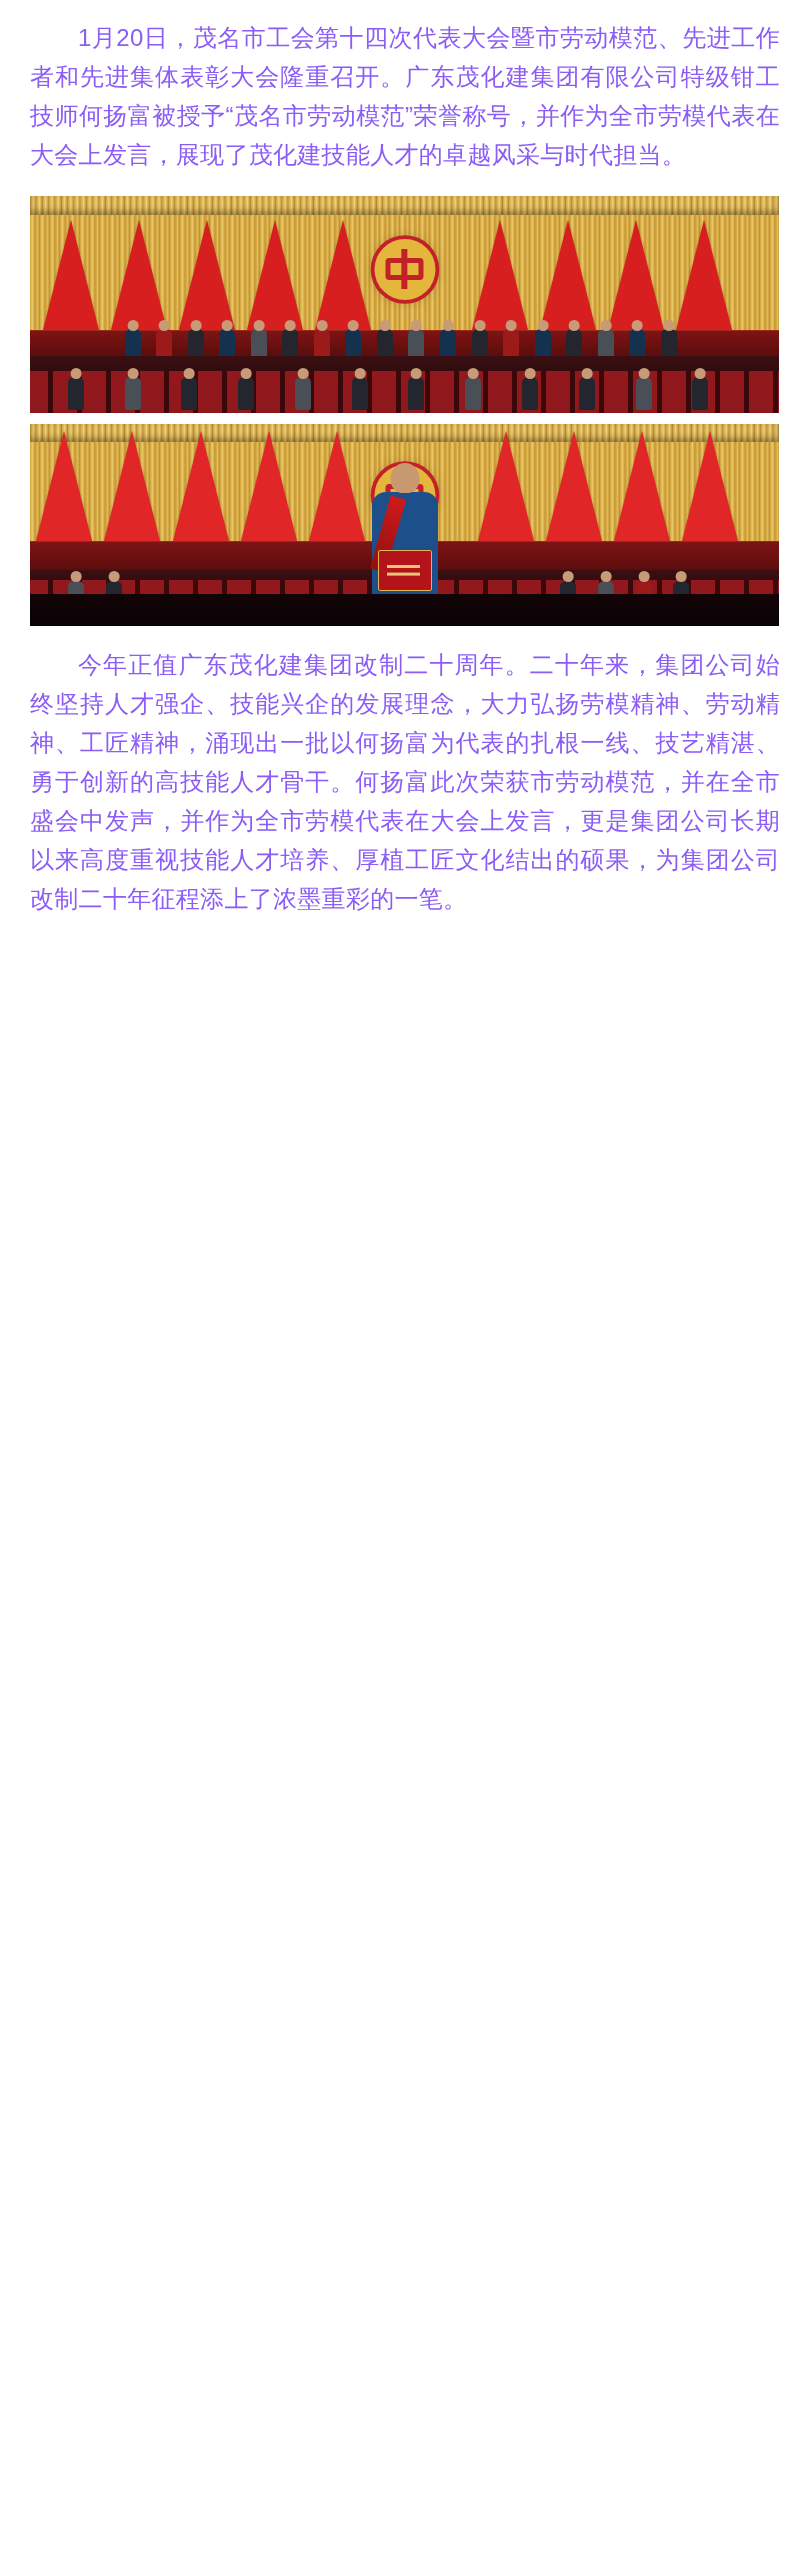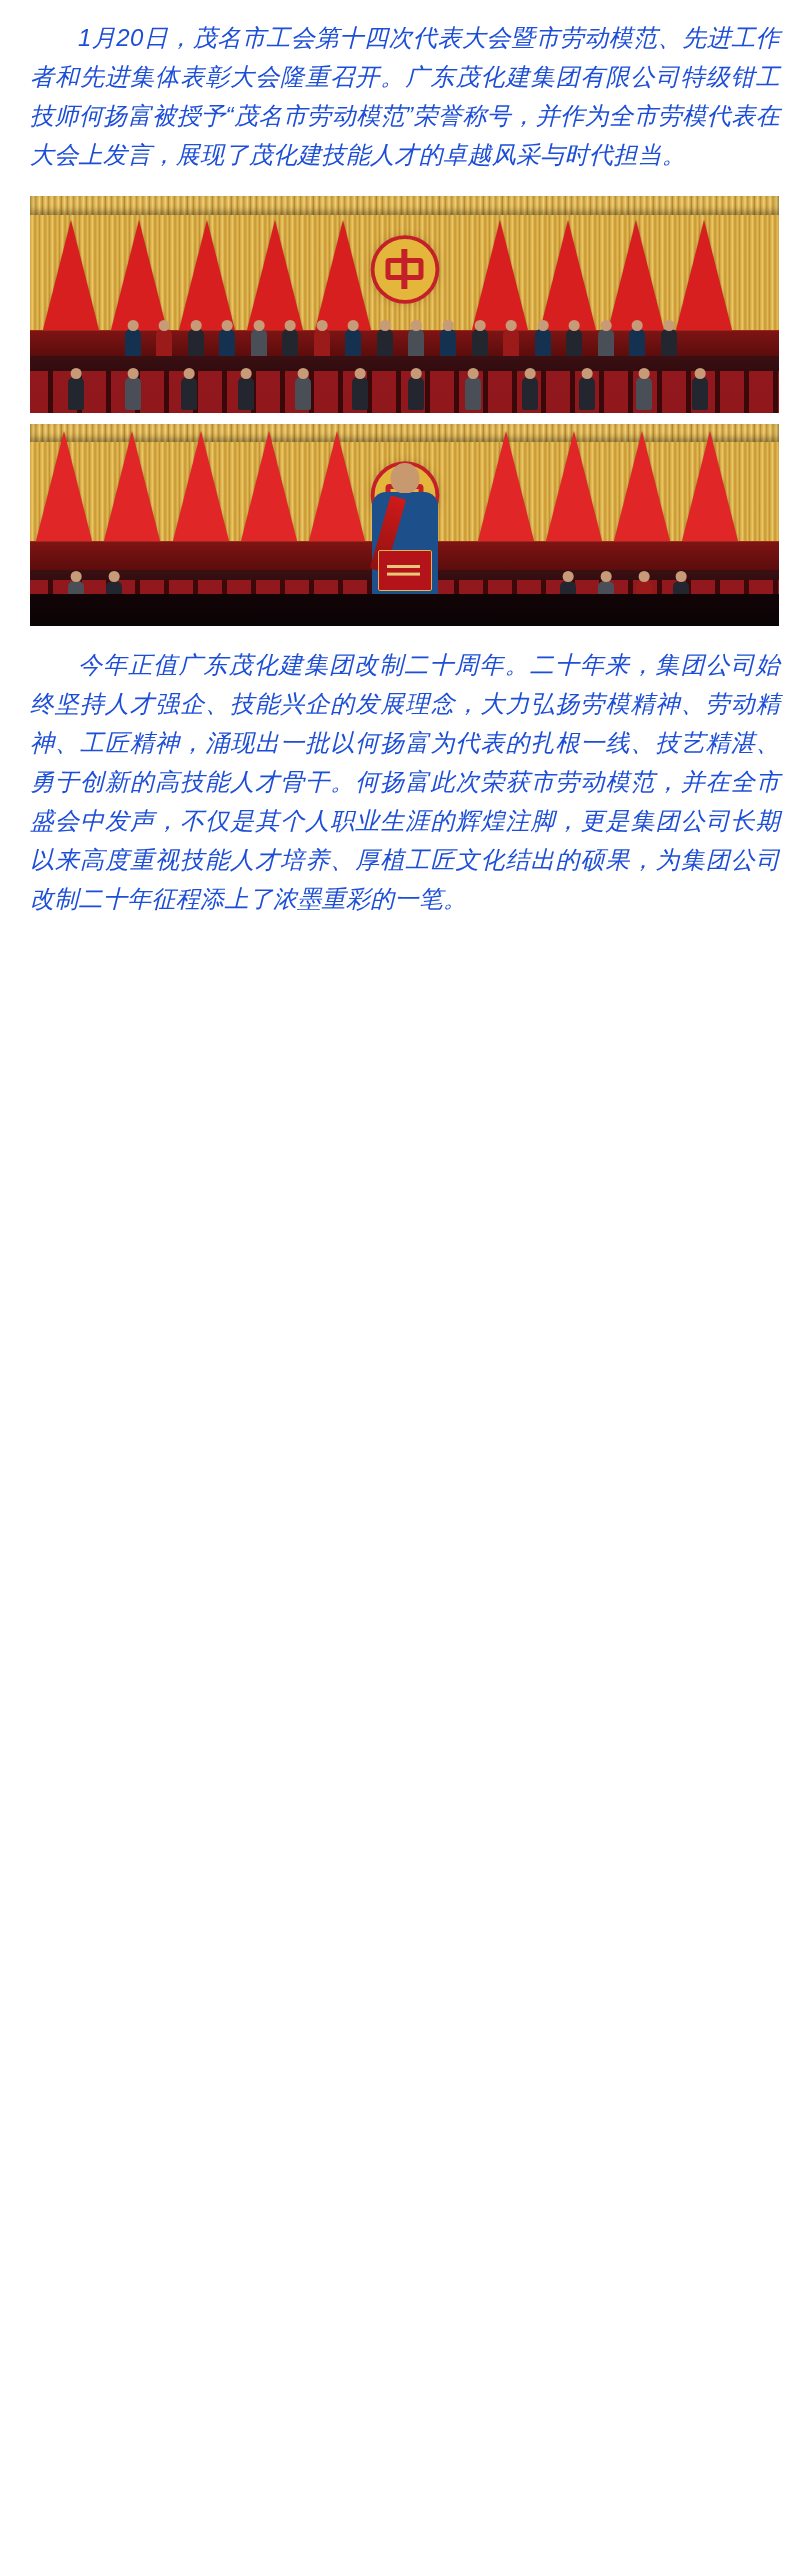--- a/index.html
+++ b/index.html
@@ -13,28 +13,27 @@
   }
   .article {
     width: 810px;
     box-sizing: border-box;
     padding: 19px 30px 25px 30px;
     background: #ffffff;
   }
   .para {
     font-size: 24px;
     line-height: 1.62;
-    color: #1d4ed8;
+    color: #8b5cf6;
     text-align: justify;
     text-justify: inter-ideograph;
     margin: 0 0 21.4px 0;
     text-indent: 2em;
     letter-spacing: 0.3px;
     word-break: break-all;
-    font-style: italic;
   }
   .figure {
     margin: 0 0 11.4px 0;
     width: 749px;
   }
   .photo {
     position: relative;
     width: 749px;
     overflow: hidden;
     background: #2a0d0d;
@@ -311,17 +310,17 @@
       <div class="honoree">
         <div class="sash"></div>
         <div class="certificate"></div>
       </div>
       <div class="podium-strip"></div>
     </div>
   </div>
 
   <div class="caption-spacer"></div>
 
-  <p class="para">今年正值广东茂化建集团改制二十周年。二十年来，集团公司始终坚持人才强企、技能兴企的发展理念，大力弘扬劳模精神、劳动精神、工匠精神，涌现出一批以何扬富为代表的扎根一线、技艺精湛、勇于创新的高技能人才骨干。何扬富此次荣获市劳动模范，并在全市盛会中发声，不仅是其个人职业生涯的辉煌注脚，更是集团公司长期以来高度重视技能人才培养、厚植工匠文化结出的硕果，为集团公司改制二十年征程添上了浓墨重彩的一笔。</p>
+  <p class="para">今年正值广东茂化建集团改制二十周年。二十年来，集团公司始终坚持人才强企、技能兴企的发展理念，大力弘扬劳模精神、劳动精神、工匠精神，涌现出一批以何扬富为代表的扎根一线、技艺精湛、勇于创新的高技能人才骨干。何扬富此次荣获市劳动模范，并在全市盛会中发声，并作为全市劳模代表在大会上发言，更是集团公司长期以来高度重视技能人才培养、厚植工匠文化结出的硕果，为集团公司改制二十年征程添上了浓墨重彩的一笔。</p>
 
 
 </div>
 
 
 </body></html>

